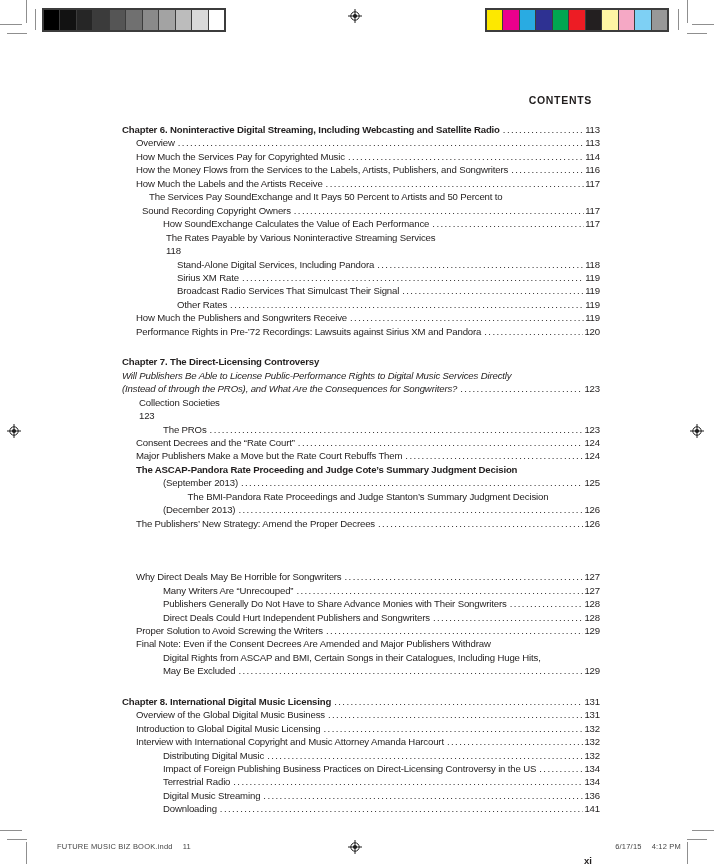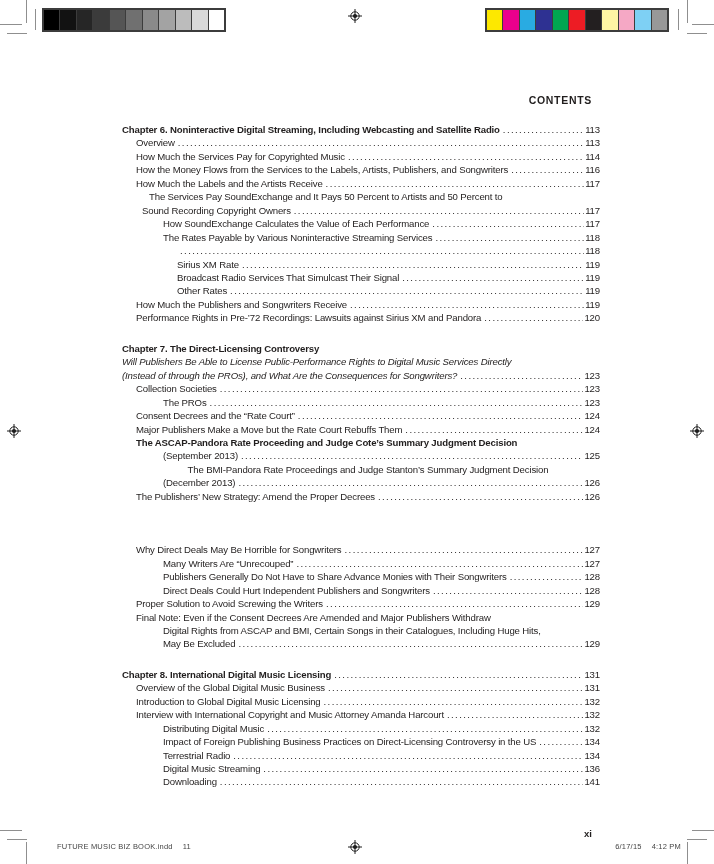--- a/index.html
+++ b/index.html
@@ -154,26 +154,27 @@
         <div class="row" style="padding-left: 20px;">
           <span class="label">Sound Recording Copyright Owners</span>
           <span class="leader">........................................................................................................................................................................................................................................................................................</span>
           <span class="page">117</span>
         </div>
         <div class="row" style="padding-left: 41px;">
           <span class="label">How SoundExchange Calculates the Value of Each Performance</span>
           <span class="leader">........................................................................................................................................................................................................................................................................................</span>
           <span class="page">117</span>
         </div>
-        <div class="row" style="padding-left: 41px;">
+        <div class="row" style="padding-left: 41px; flex-direction: column;">
           <span class="label">The Rates Payable by Various Noninteractive Streaming Services</span>
           <span class="leader">........................................................................................................................................................................................................................................................................................</span>
           <span class="page">118</span>
         </div>
         <div class="row" style="padding-left: 55px;">
+          <span class="label">Stand-Alone Digital Services, Including Pandora</span>
           <span class="leader">........................................................................................................................................................................................................................................................................................</span>
           <span class="page">118</span>
         </div>
         <div class="row" style="padding-left: 55px;">
           <span class="label">Sirius XM Rate</span>
           <span class="leader">........................................................................................................................................................................................................................................................................................</span>
           <span class="page">119</span>
         </div>
         <div class="row" style="padding-left: 55px;">
           <span class="label">Broadcast Radio Services That Simulcast Their Signal</span>
@@ -201,21 +202,21 @@
           <span class="label b">Chapter 7. The Direct-Licensing Controversy</span>
         </div>
         <div class="row" style="padding-left: 0px;">
           <span class="label i">Will Publishers Be Able to License Public-Performance Rights to Digital Music Services Directly</span>
         </div>
         <div class="row" style="padding-left: 0px;">
           <span class="label i">(Instead of through the PROs), and What Are the Consequences for Songwriters?</span>
           <span class="leader">........................................................................................................................................................................................................................................................................................</span>
           <span class="page">123</span>
         </div>
-        <div class="row" style="padding-left: 14px;">
+        <div class="row" style="padding-left: 14px; flex-direction: column;">
           <span class="label">Collection Societies</span>
           <span class="leader">........................................................................................................................................................................................................................................................................................</span>
           <span class="page">123</span>
         </div>
         <div class="row" style="padding-left: 41px;">
           <span class="label">The PROs</span>
           <span class="leader">........................................................................................................................................................................................................................................................................................</span>
           <span class="page">123</span>
         </div>
         <div class="row" style="padding-left: 14px;">

